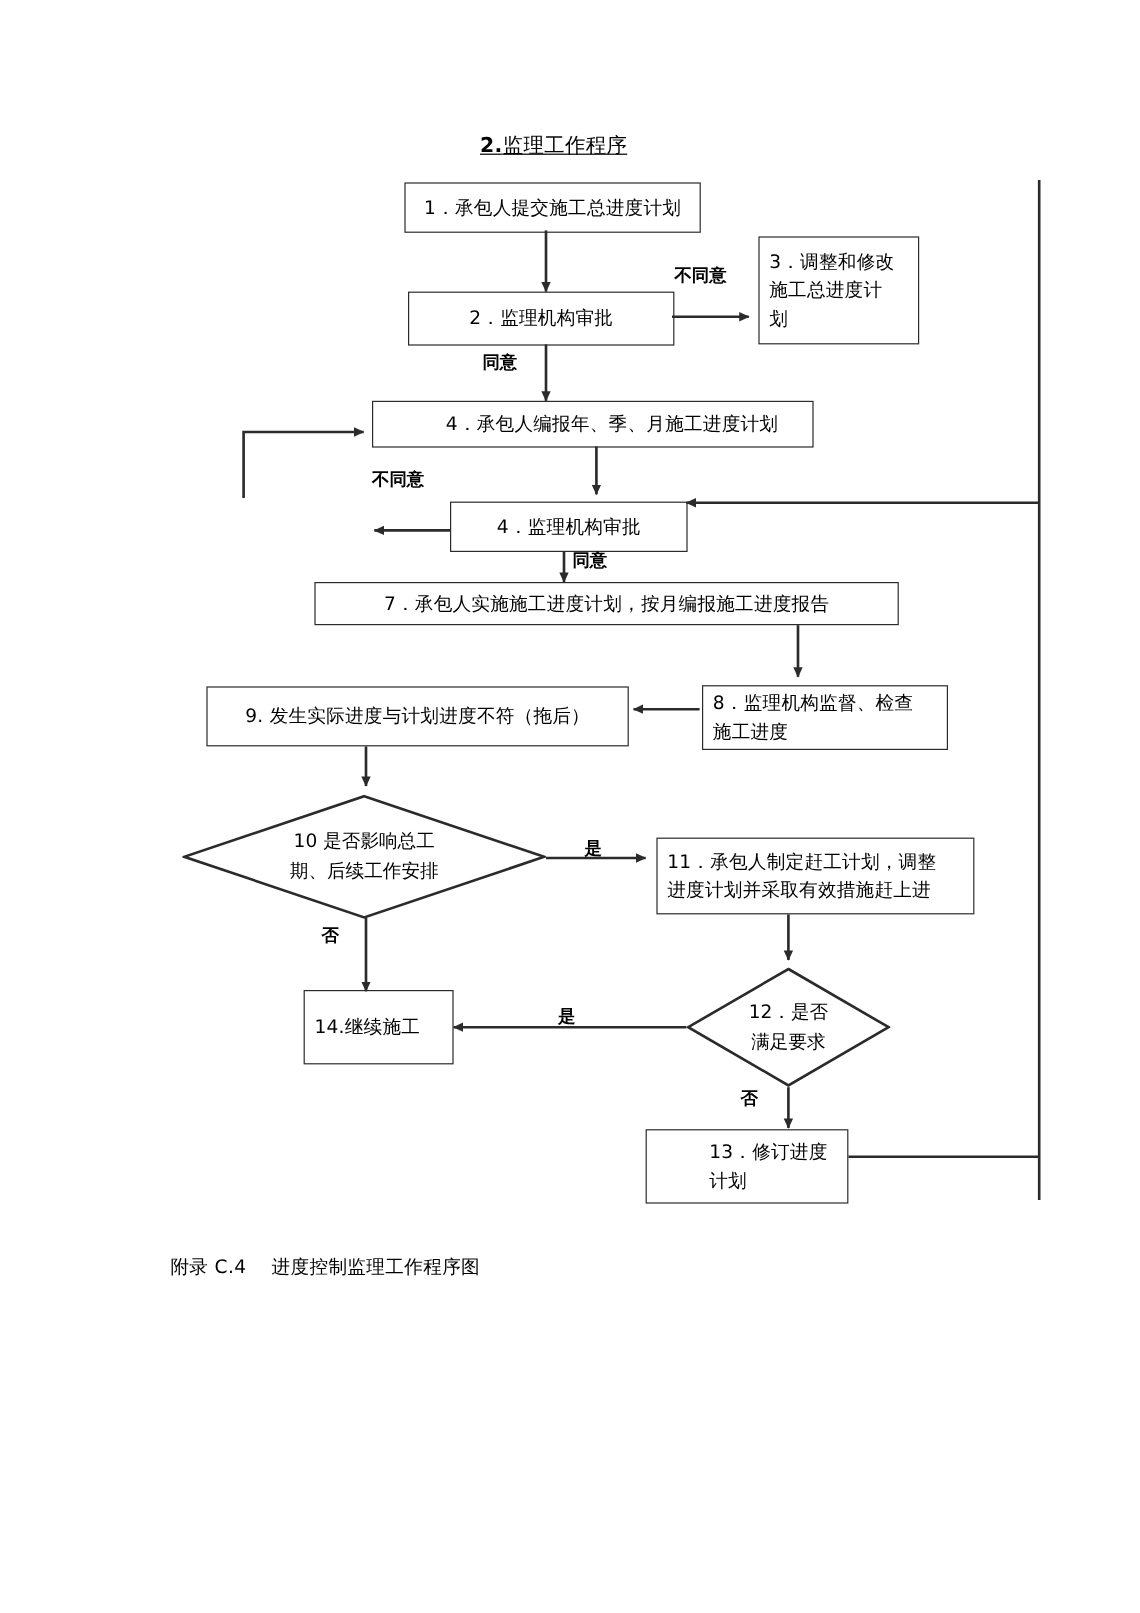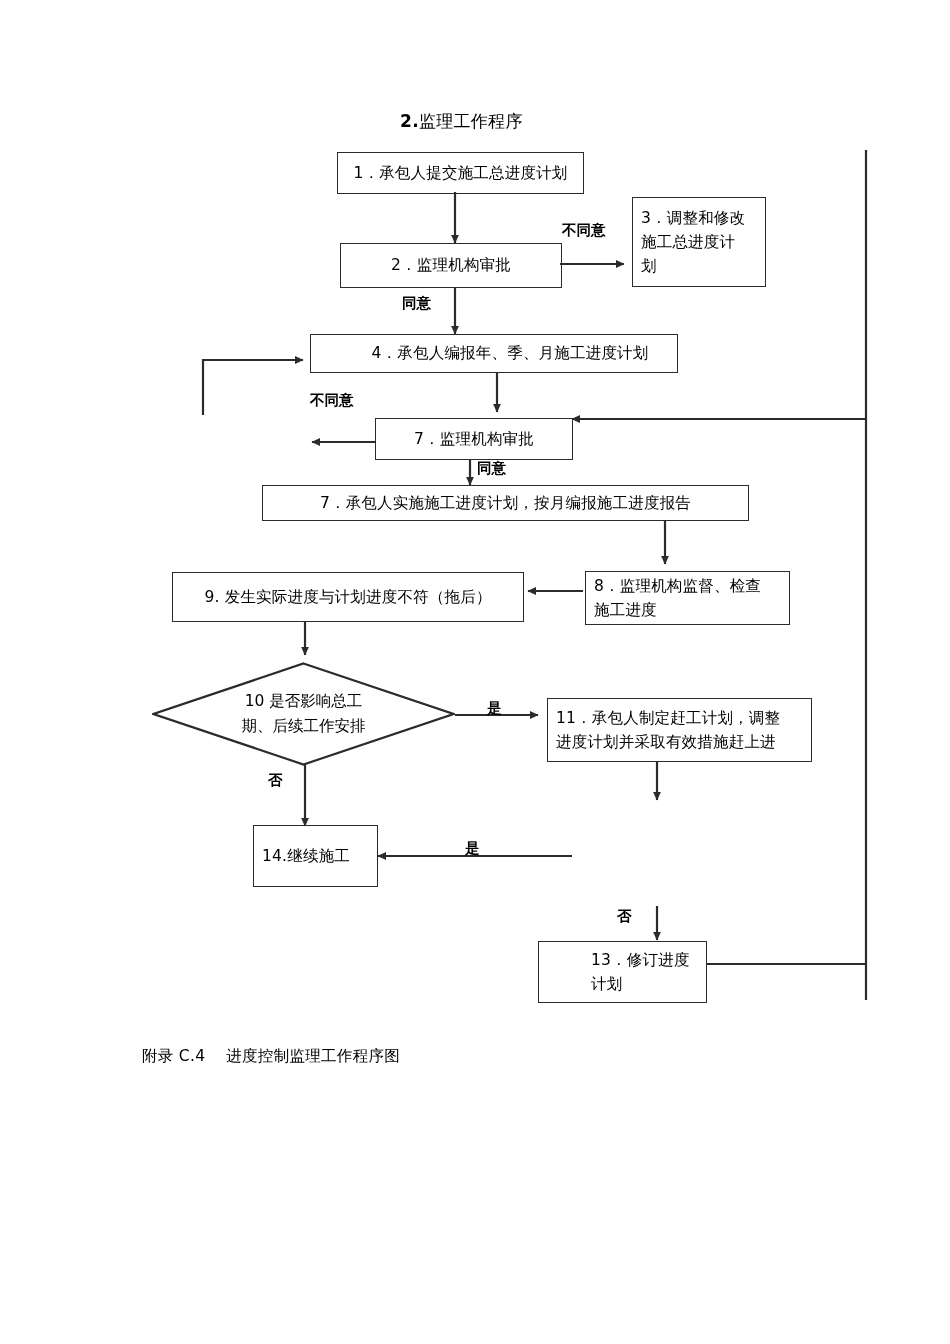--- a/index.html
+++ b/index.html
@@ -76,20 +76,21 @@
     line-height: 1.2;
     white-space: nowrap;
     font-weight: bold;
   }
 
   #title {
     position: absolute;
     font-size: 17px;
     letter-spacing: 0.3px;
     white-space: nowrap;
+    text-decoration: underline;
   }
   #title .num { font-weight: bold; }
 
   #caption {
     position: absolute;
     font-size: 15.5px;
     letter-spacing: 0.3px;
     white-space: pre;
   }
 </style>
@@ -161,21 +162,21 @@
     <span class="txt">3．调整和修改
 施工总进度计
 划</span>
   </div>
 
   <div class="node box center" style="left:310px; top:334px; width:368px; height:39px;padding-left:32px;">
     <span class="txt">4．承包人编报年、季、月施工进度计划</span>
   </div>
 
   <div class="node box center" style="left:375px; top:418px; width:198px; height:42px;">
-    <span class="txt">7．监理机构审批</span>
+    <span class="txt">4．监理机构审批</span>
   </div>
 
 
   <div class="node box center" style="left:262px; top:485px; width:487px; height:36px;">
     <span class="txt">7．承包人实施施工进度计划，按月编报施工进度报告</span>
   </div>
 
   <div class="node box leftpad" style="left:585px; top:571px; width:205px; height:54px;">
     <span class="txt">8．监理机构监督、检查
 施工进度</span>
@@ -191,20 +192,27 @@
     </svg>
     <span class="dlabel">10 是否影响总工
 期、后续工作安排</span>
   </div>
 
   <div class="node box leftpad" style="left:547px; top:698px; width:265px; height:64px;">
     <span class="txt">11．承包人制定赶工计划，调整
 进度计划并采取有效措施赶上进</span>
   </div>
 
+  <div class="diamond" style="left:572px; top:806px; width:170px; height:100px;">
+    <svg width="170" height="100" viewBox="0 0 170 100">
+      <polygon points="85,1.5 168.5,50 85,98.5 1.5,50" fill="none" stroke="#2b2b2b" stroke-width="2.2"></polygon>
+    </svg>
+    <span class="dlabel">12．是否
+满足要求</span>
+  </div>
 
   <div class="node box leftpad" style="left:538px; top:941px; width:169px; height:62px;padding-left:44px;">
     <span class="txt">13．修订进度计划</span>
   </div>
 
   <div class="node box leftpad" style="left:253px; top:825px; width:125px; height:62px;">
     <span class="txt">14.继续施工</span>
   </div>
 
   <div class="edge-label" style="left:562px; top:222px;">不同意</div>

